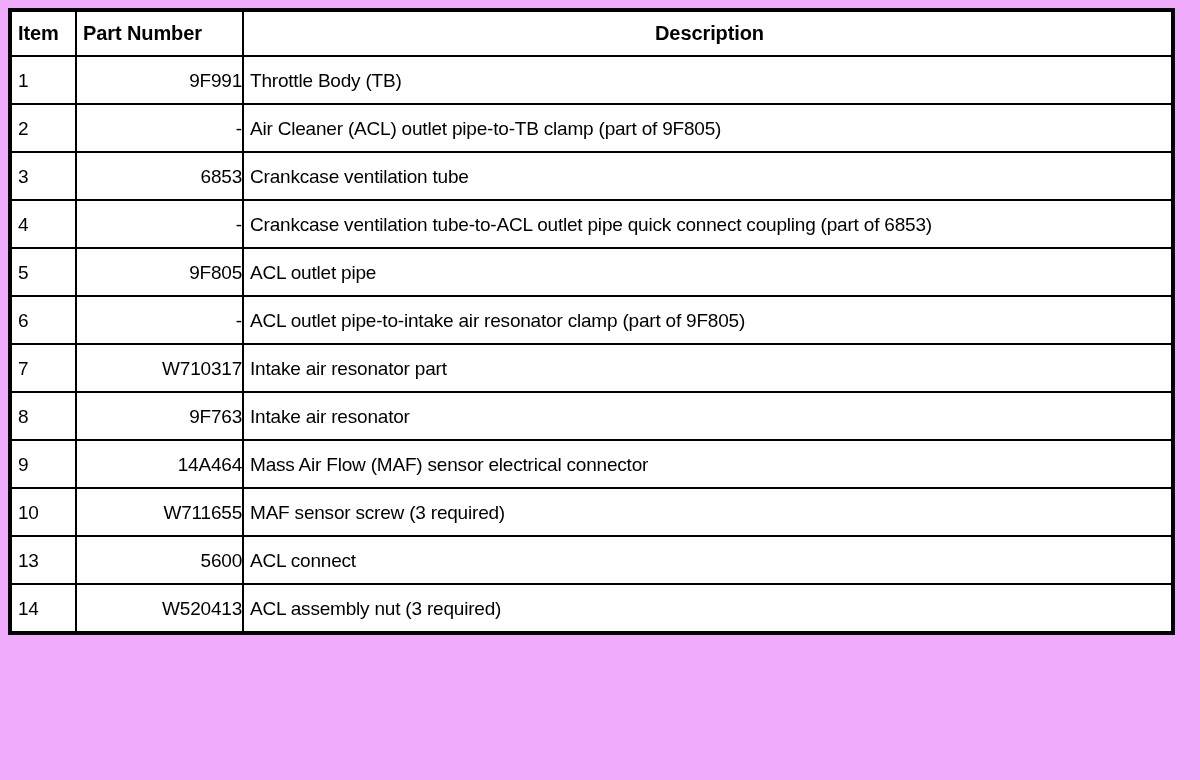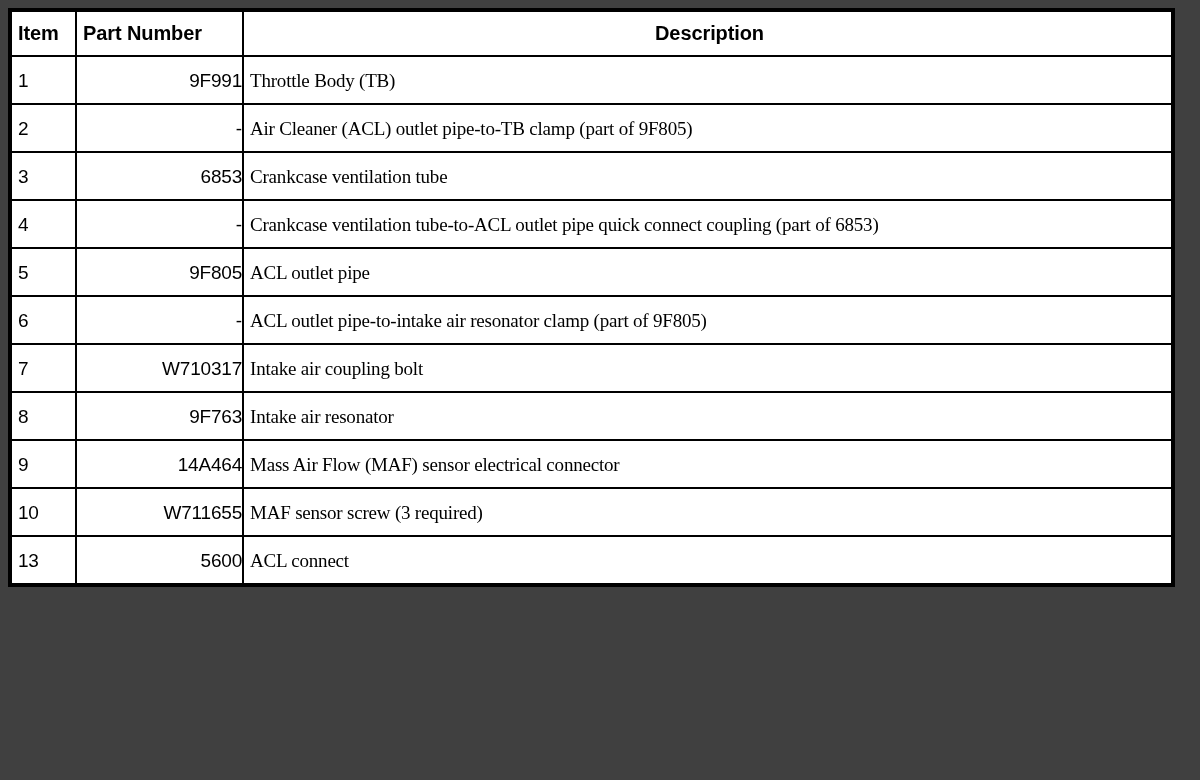--- a/index.html
+++ b/index.html
@@ -12,21 +12,21 @@
     height: 780px;
     overflow: hidden;
     font-family: "Liberation Sans", "DejaVu Sans", sans-serif;
     color: #000000;
   }
 
   .sheet {
     position: relative;
     width: 1200px;
     height: 780px;
-    background: #404040;
+    background: #f0abfc;
   }
 
   
   .parts-table {
     position: absolute;
     left: 8px;
     top: 8px;
     width: 1167px;          
     border-collapse: collapse;
     table-layout: fixed;
@@ -64,21 +64,21 @@
   }
 
   
   .parts-table tbody td {
     height: 46px;
     font-weight: normal;
   }
 
   .cell-item { padding-left: 6px; }
   .cell-part { padding-left: 8px; text-align: right; }
-  .cell-desc { padding-left: 9px; font-family: Liberation Serif, serif; }
+  .cell-desc { padding-left: 9px; }
 </style>
 </head>
 <body>
 
 <div class="sheet">
 
   <table class="parts-table">
     <colgroup>
       <col class="col-item">
       <col class="col-part">
@@ -118,21 +118,21 @@
           <td class="cell-desc">ACL outlet pipe</td>
         </tr>
         <tr>
           <td class="cell-item">6</td>
           <td class="cell-part">-</td>
           <td class="cell-desc">ACL outlet pipe-to-intake air resonator clamp (part of 9F805)</td>
         </tr>
         <tr>
           <td class="cell-item">7</td>
           <td class="cell-part">W710317</td>
-          <td class="cell-desc">Intake air coupling bolt</td>
+          <td class="cell-desc">Intake air resonator part</td>
         </tr>
         <tr>
           <td class="cell-item">8</td>
           <td class="cell-part">9F763</td>
           <td class="cell-desc">Intake air resonator</td>
         </tr>
         <tr>
           <td class="cell-item">9</td>
           <td class="cell-part">14A464</td>
           <td class="cell-desc">Mass Air Flow (MAF) sensor electrical connector</td>
@@ -140,16 +140,21 @@
         <tr>
           <td class="cell-item">10</td>
           <td class="cell-part">W711655</td>
           <td class="cell-desc">MAF sensor screw (3 required)</td>
         </tr>
         <tr>
           <td class="cell-item">13</td>
           <td class="cell-part">5600</td>
           <td class="cell-desc">ACL connect</td>
         </tr>
+        <tr>
+          <td class="cell-item">14</td>
+          <td class="cell-part">W520413</td>
+          <td class="cell-desc">ACL assembly nut (3 required)</td>
+        </tr>
       </tbody>
   </table>
 
 </div>
 
 </body></html>

